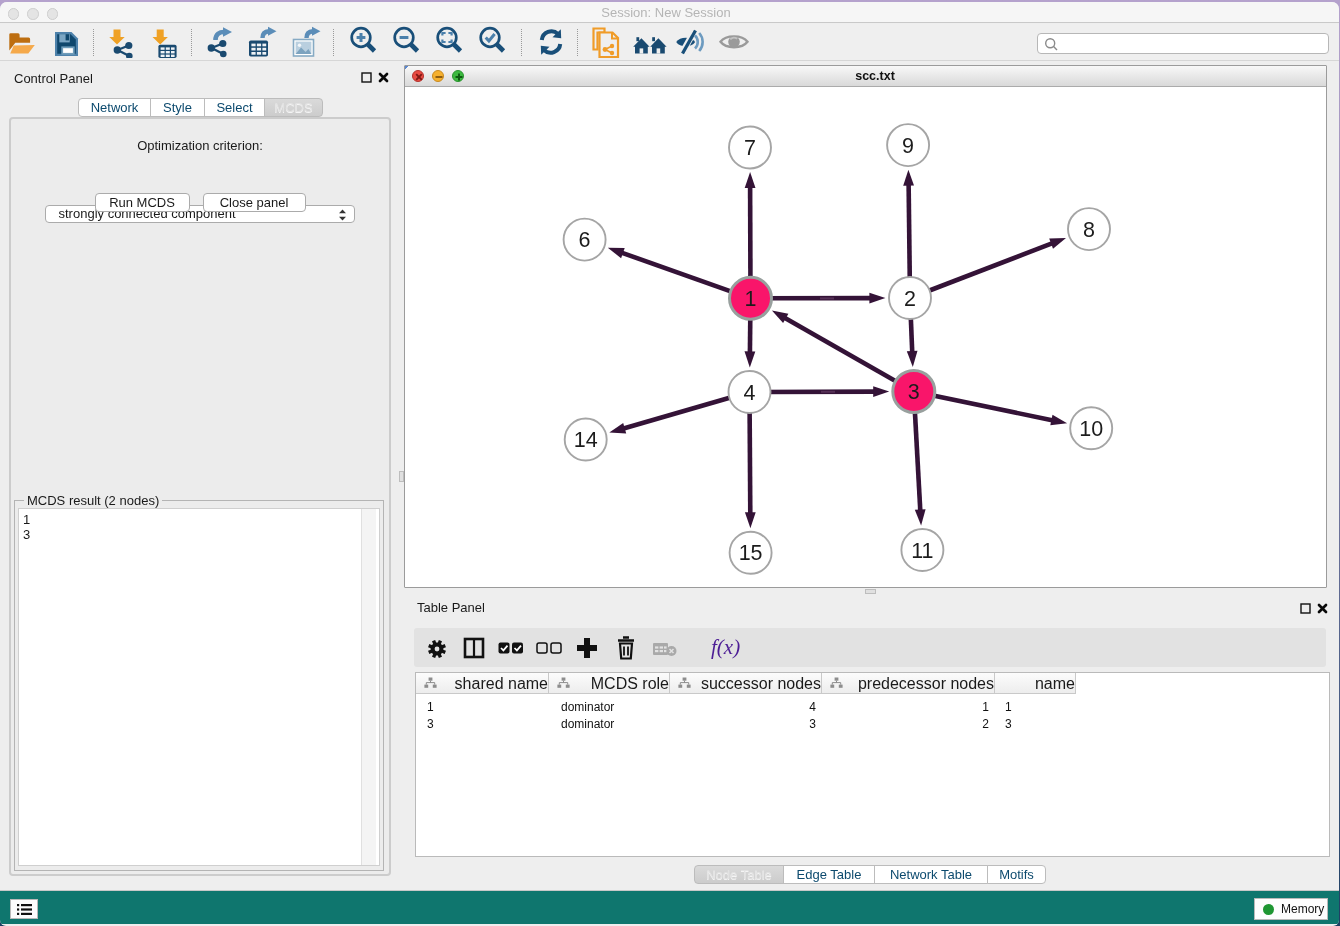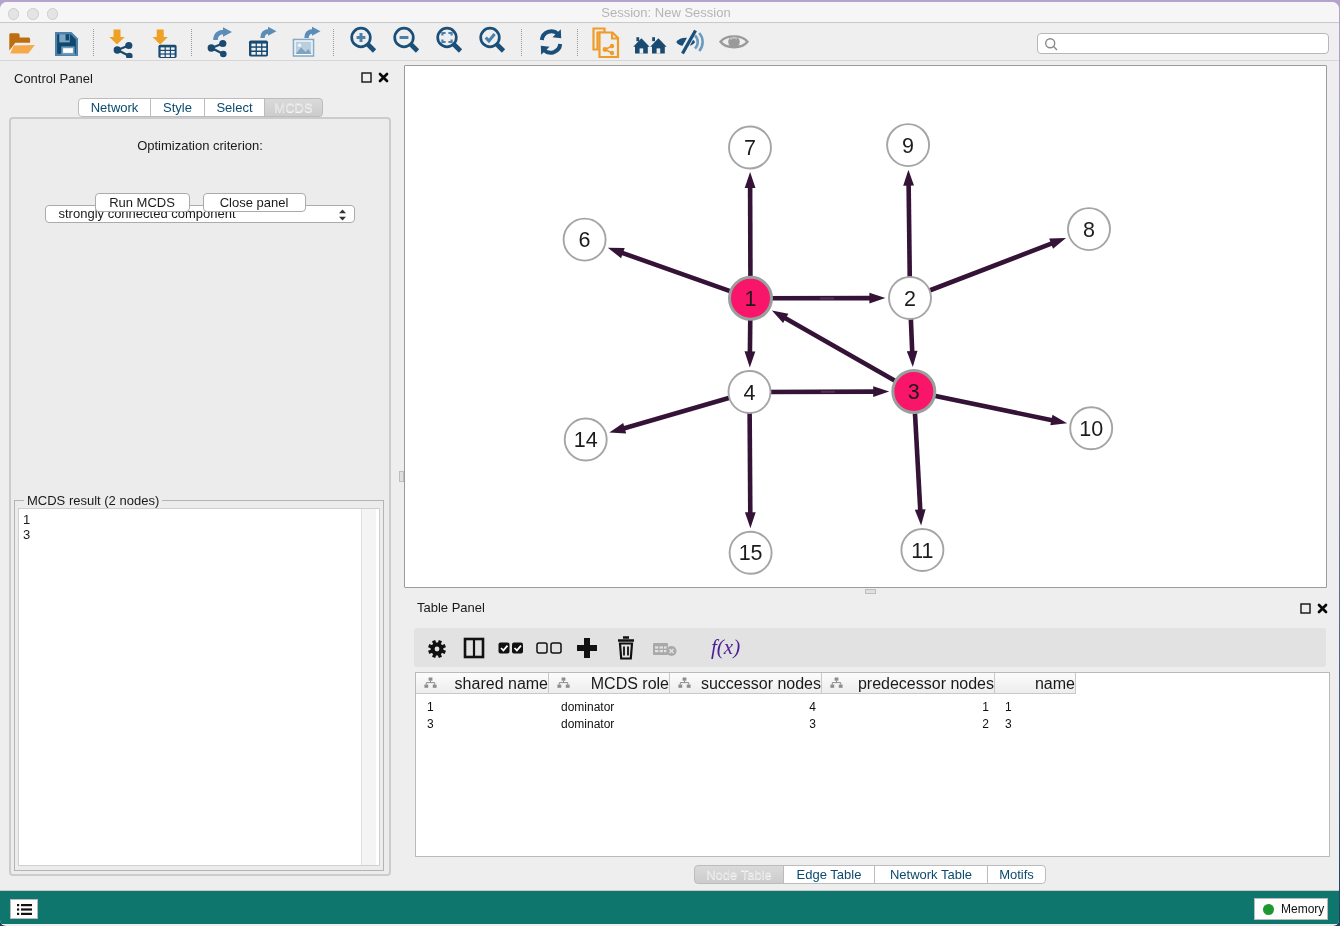--- a/index.html
+++ b/index.html
@@ -249,20 +249,39 @@
     <div id="fieldset">
       <div id="fs-legend">MCDS result (2 nodes)</div>
       <div id="fs-white">
         <div style="position:absolute; left:4px; top:3px;">1<br>3</div>
         <div id="fs-scroll"></div>
       </div>
     </div>
   </div>
 
   <div id="netwin">
+    <div id="net-titlebar">
+        <div style="position:absolute;left:0;top:0;width:3px;height:3px;background:linear-gradient(135deg,#5b88d0 50%,transparent 50%);"></div>
+      <div id="net-title">scc.txt</div>
+      <div class="mac" style="left:7px; background:#e84b42; border:1px solid #b4332e;">
+        <svg width="12" height="12" viewBox="0 0 12 12" style="position:absolute;left:0;top:0;">
+            <path d="M3.2 3.2 L8.8 8.8 M8.8 3.2 L3.2 8.8" stroke="#801713" stroke-width="1.9"></path>
+          </svg>
+      </div>
+      <div class="mac" style="left:27px; background:#f5b02e; border:1px solid #c98a20;">
+        <svg width="12" height="12" viewBox="0 0 12 12" style="position:absolute;left:0;top:0;">
+            <path d="M2.5 6 h7" stroke="#8e5d10" stroke-width="2"></path>
+          </svg>
+      </div>
+      <div class="mac" style="left:47px; background:#3cb93f; border:1px solid #2a9430;">
+        <svg width="12" height="12" viewBox="0 0 12 12" style="position:absolute;left:0;top:0;">
+            <path d="M2.5 6 h7 M6 2.5 v7" stroke="#0d5c10" stroke-width="2"></path>
+          </svg>
+      </div>
+    </div>
     <div id="net-canvas">
       <svg width="921" height="499" viewBox="405 87 921 499">
         <g stroke="#341337" stroke-width="4.6" fill="#341337">
           <line x1="750.5" y1="297.3" x2="750.1" y2="184.1"></line>
           <line x1="750.5" y1="297.3" x2="620.0" y2="251.1"></line>
           <line x1="750.5" y1="297.3" x2="872.4" y2="297.1"></line>
           <line x1="750.5" y1="297.3" x2="749.9" y2="353.4"></line>
           <line x1="910.0" y1="297.0" x2="908.6" y2="181.7"></line>
           <line x1="910.0" y1="297.0" x2="1053.9" y2="241.6"></line>
           <line x1="910.0" y1="297.0" x2="912.3" y2="352.9"></line>

